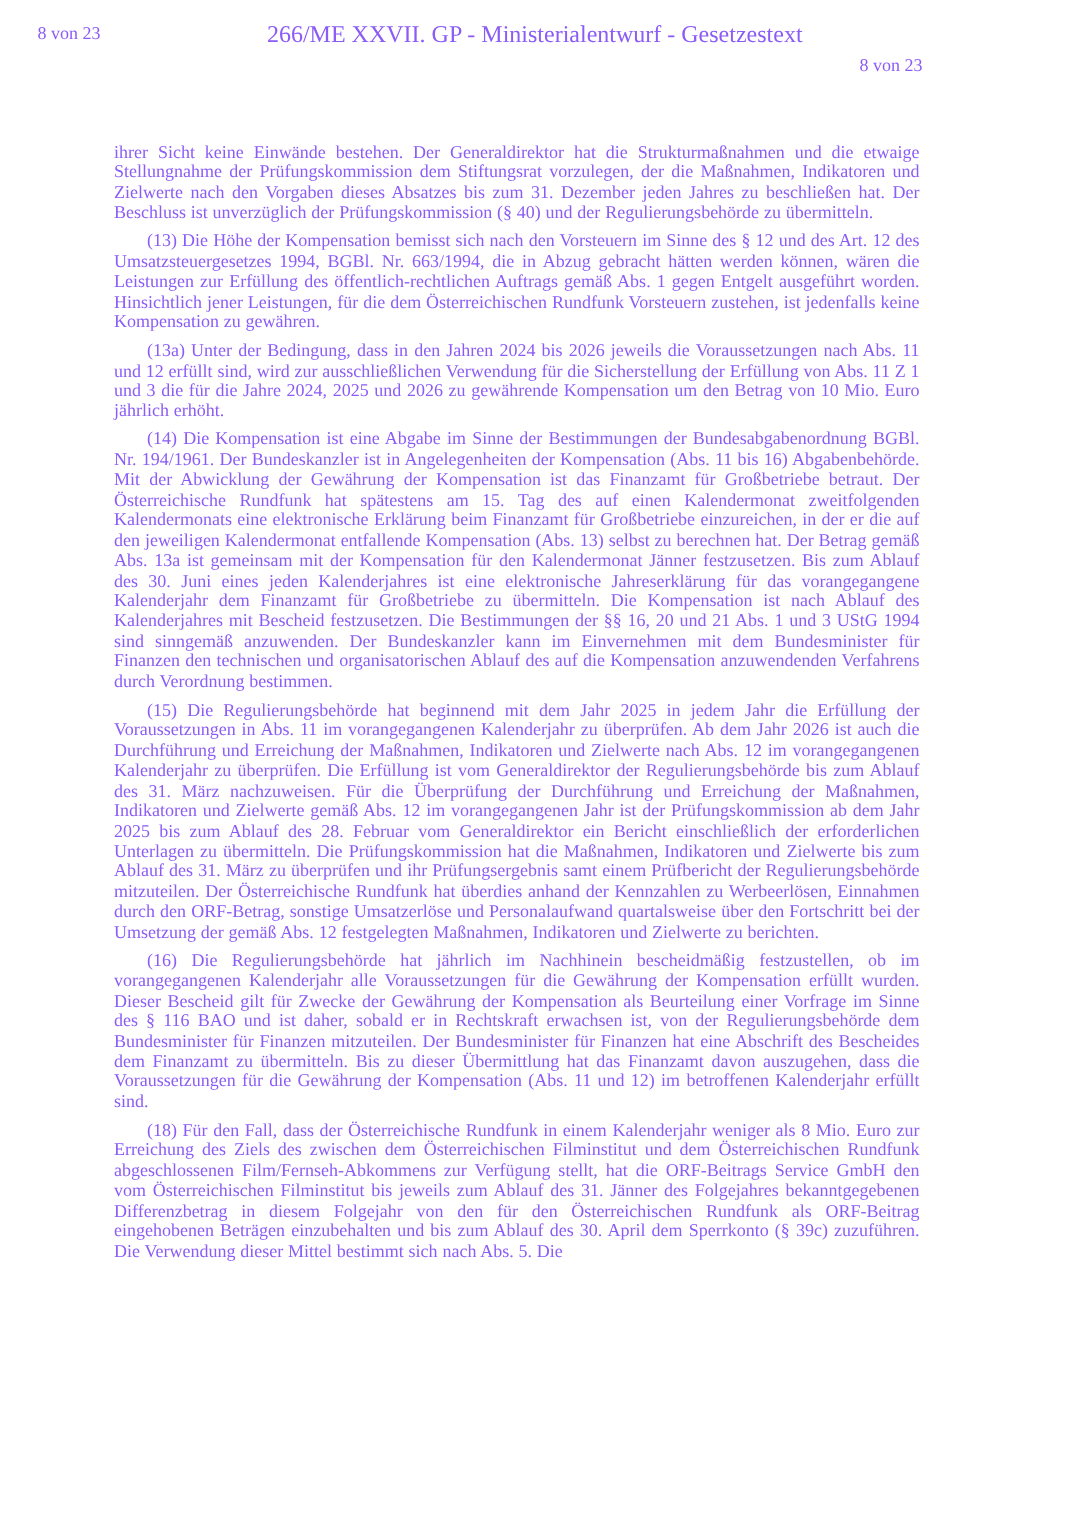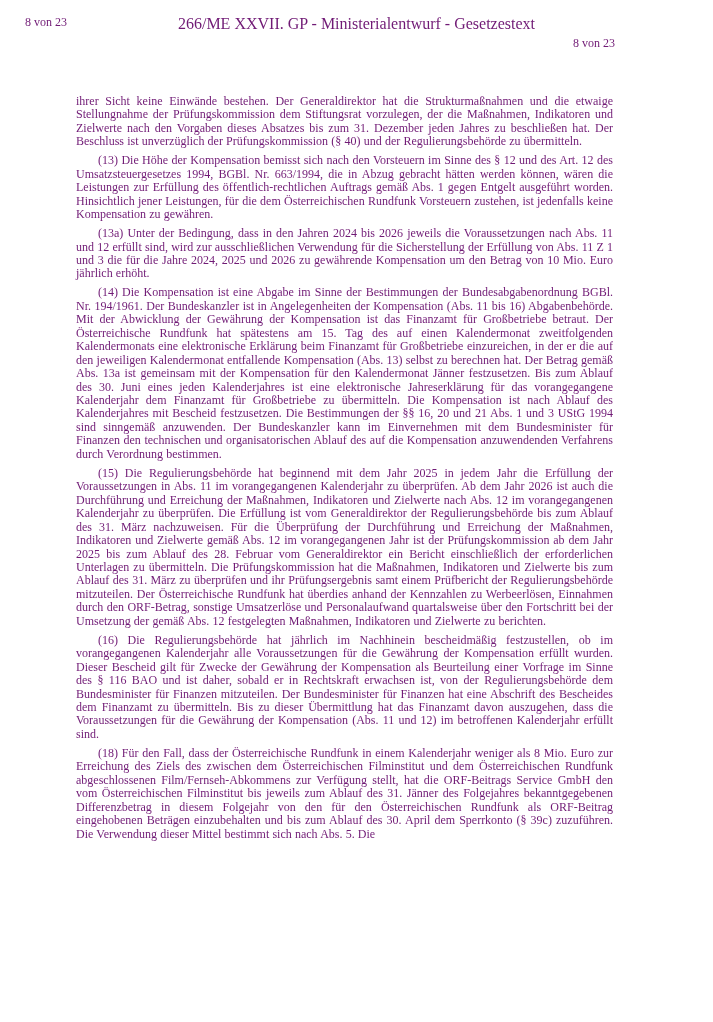--- a/index.html
+++ b/index.html
@@ -5,21 +5,21 @@
   html, body {
     margin: 0;
     padding: 0;
     background: #ffffff;
   }
   .page {
     position: relative;
     width: 713px;
     height: 892px;
     background: #ffffff;
-    color: #701a75;
+    color: #8b5cf6;
     font-family: "Liberation Serif", serif;
     overflow: hidden;
   }
   .hdr-left {
     position: absolute;
     left: 25px;
     top: 15px;
     font-size: 12px;
     white-space: nowrap;
   }

